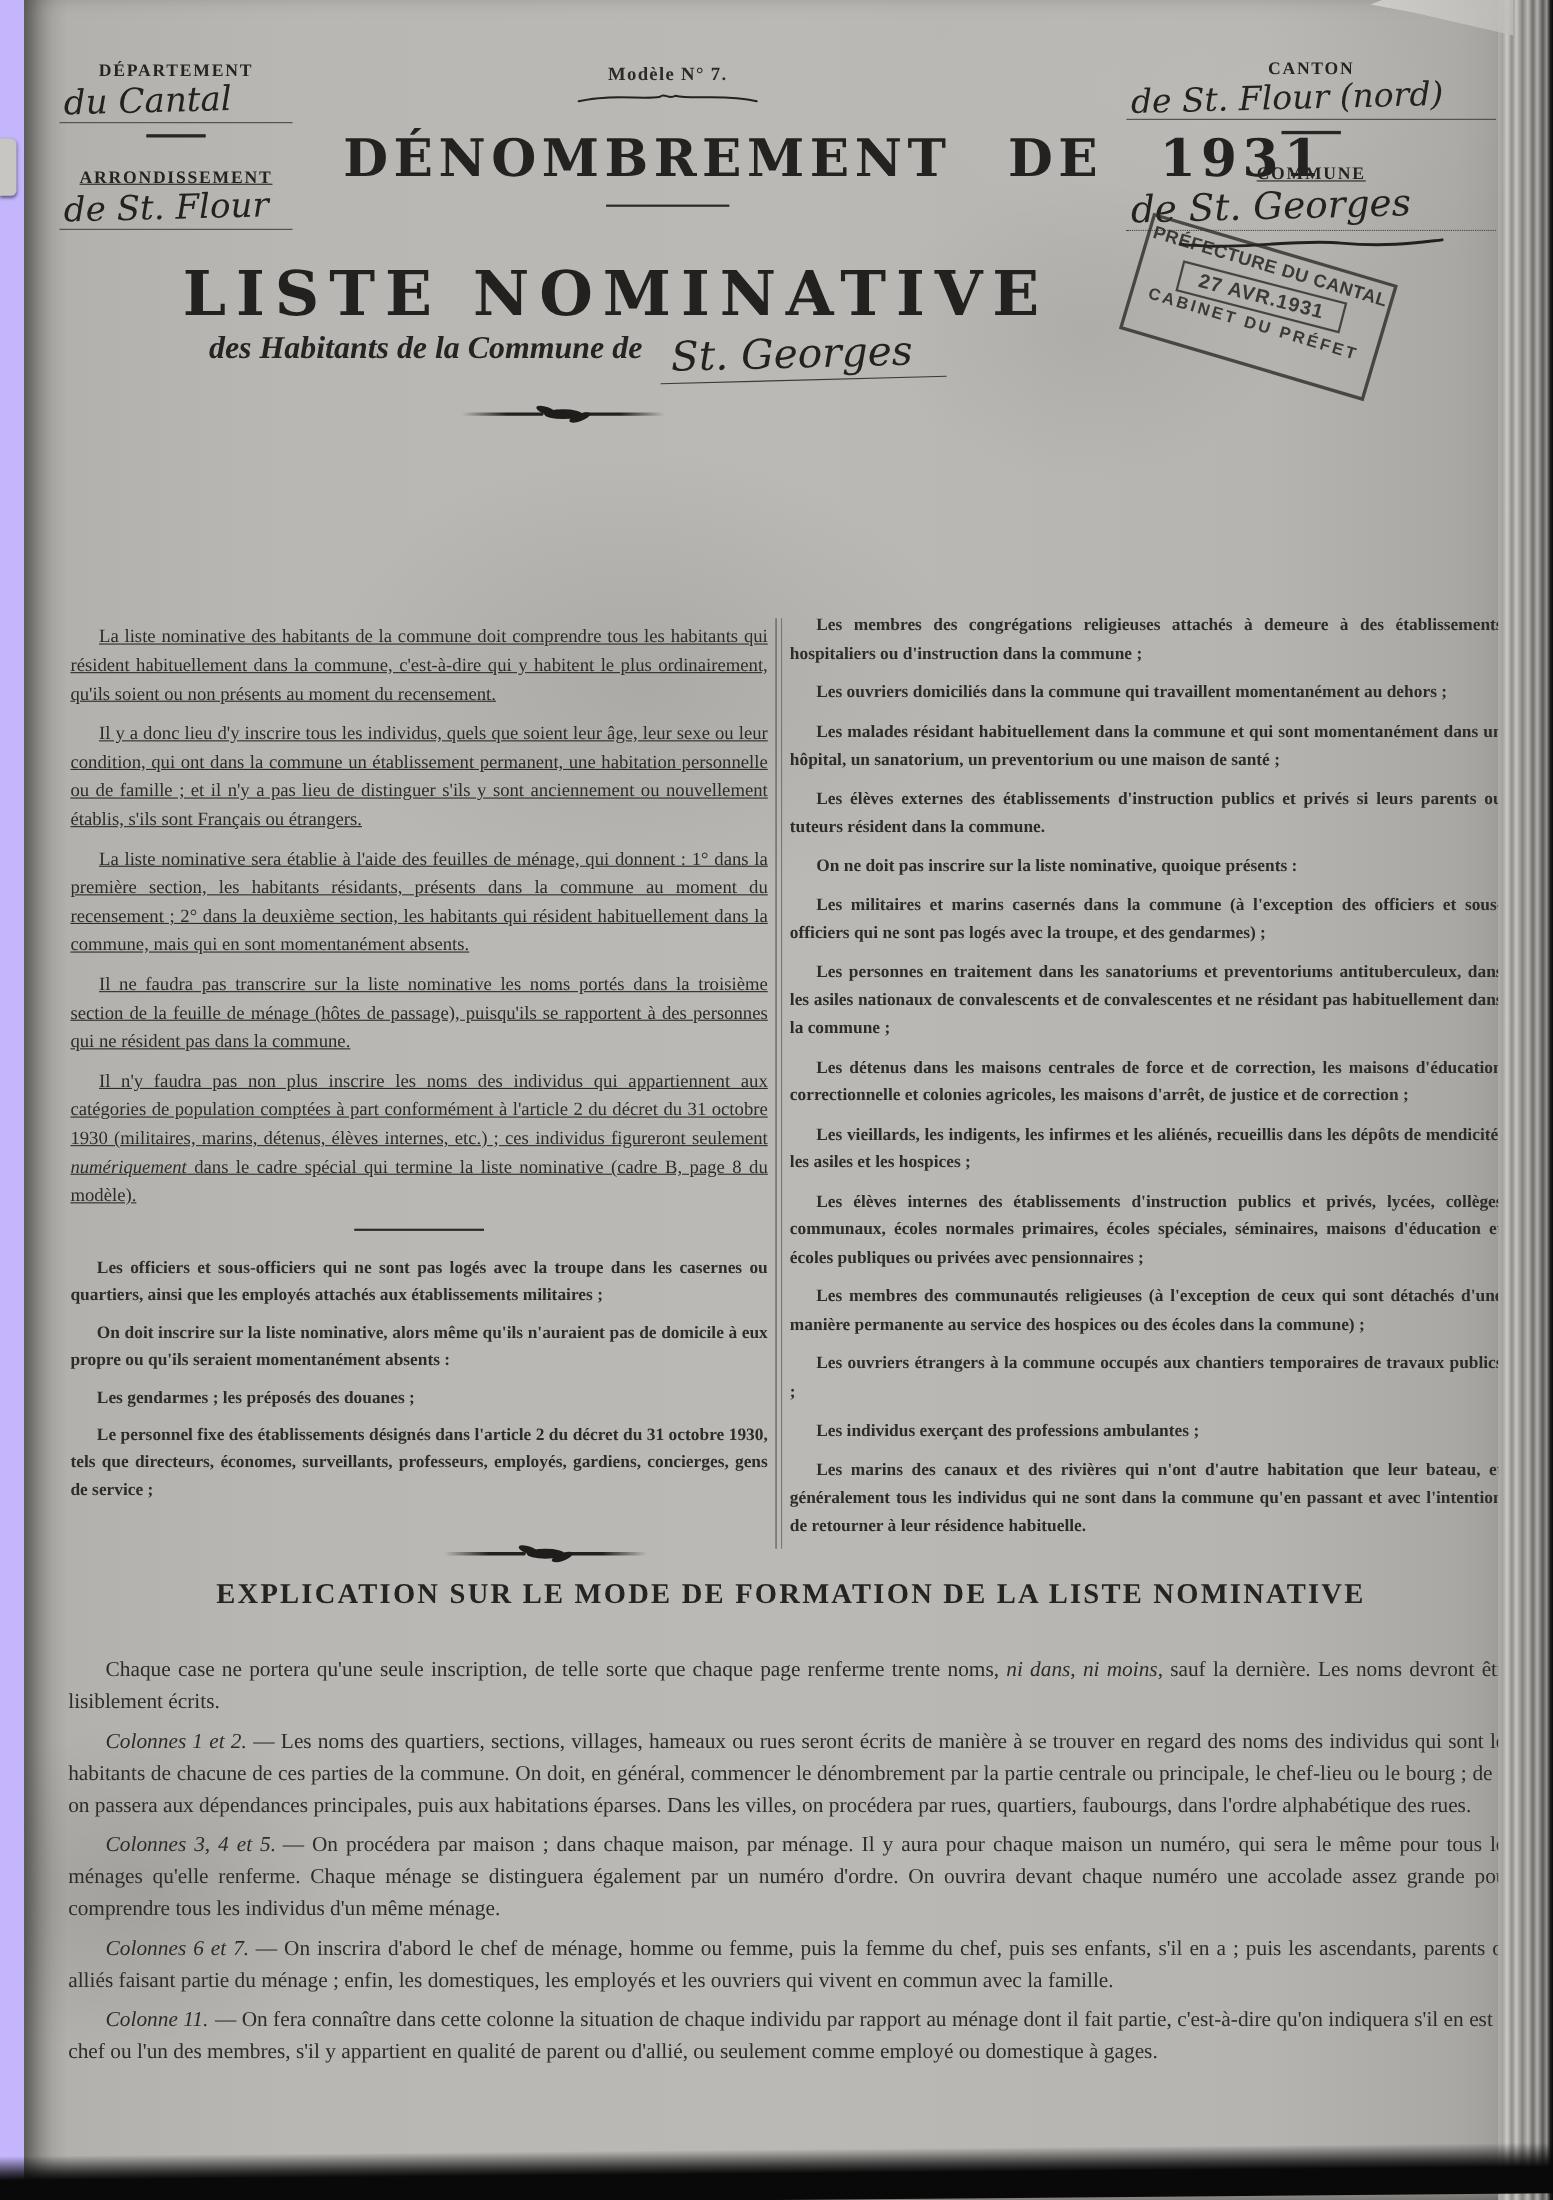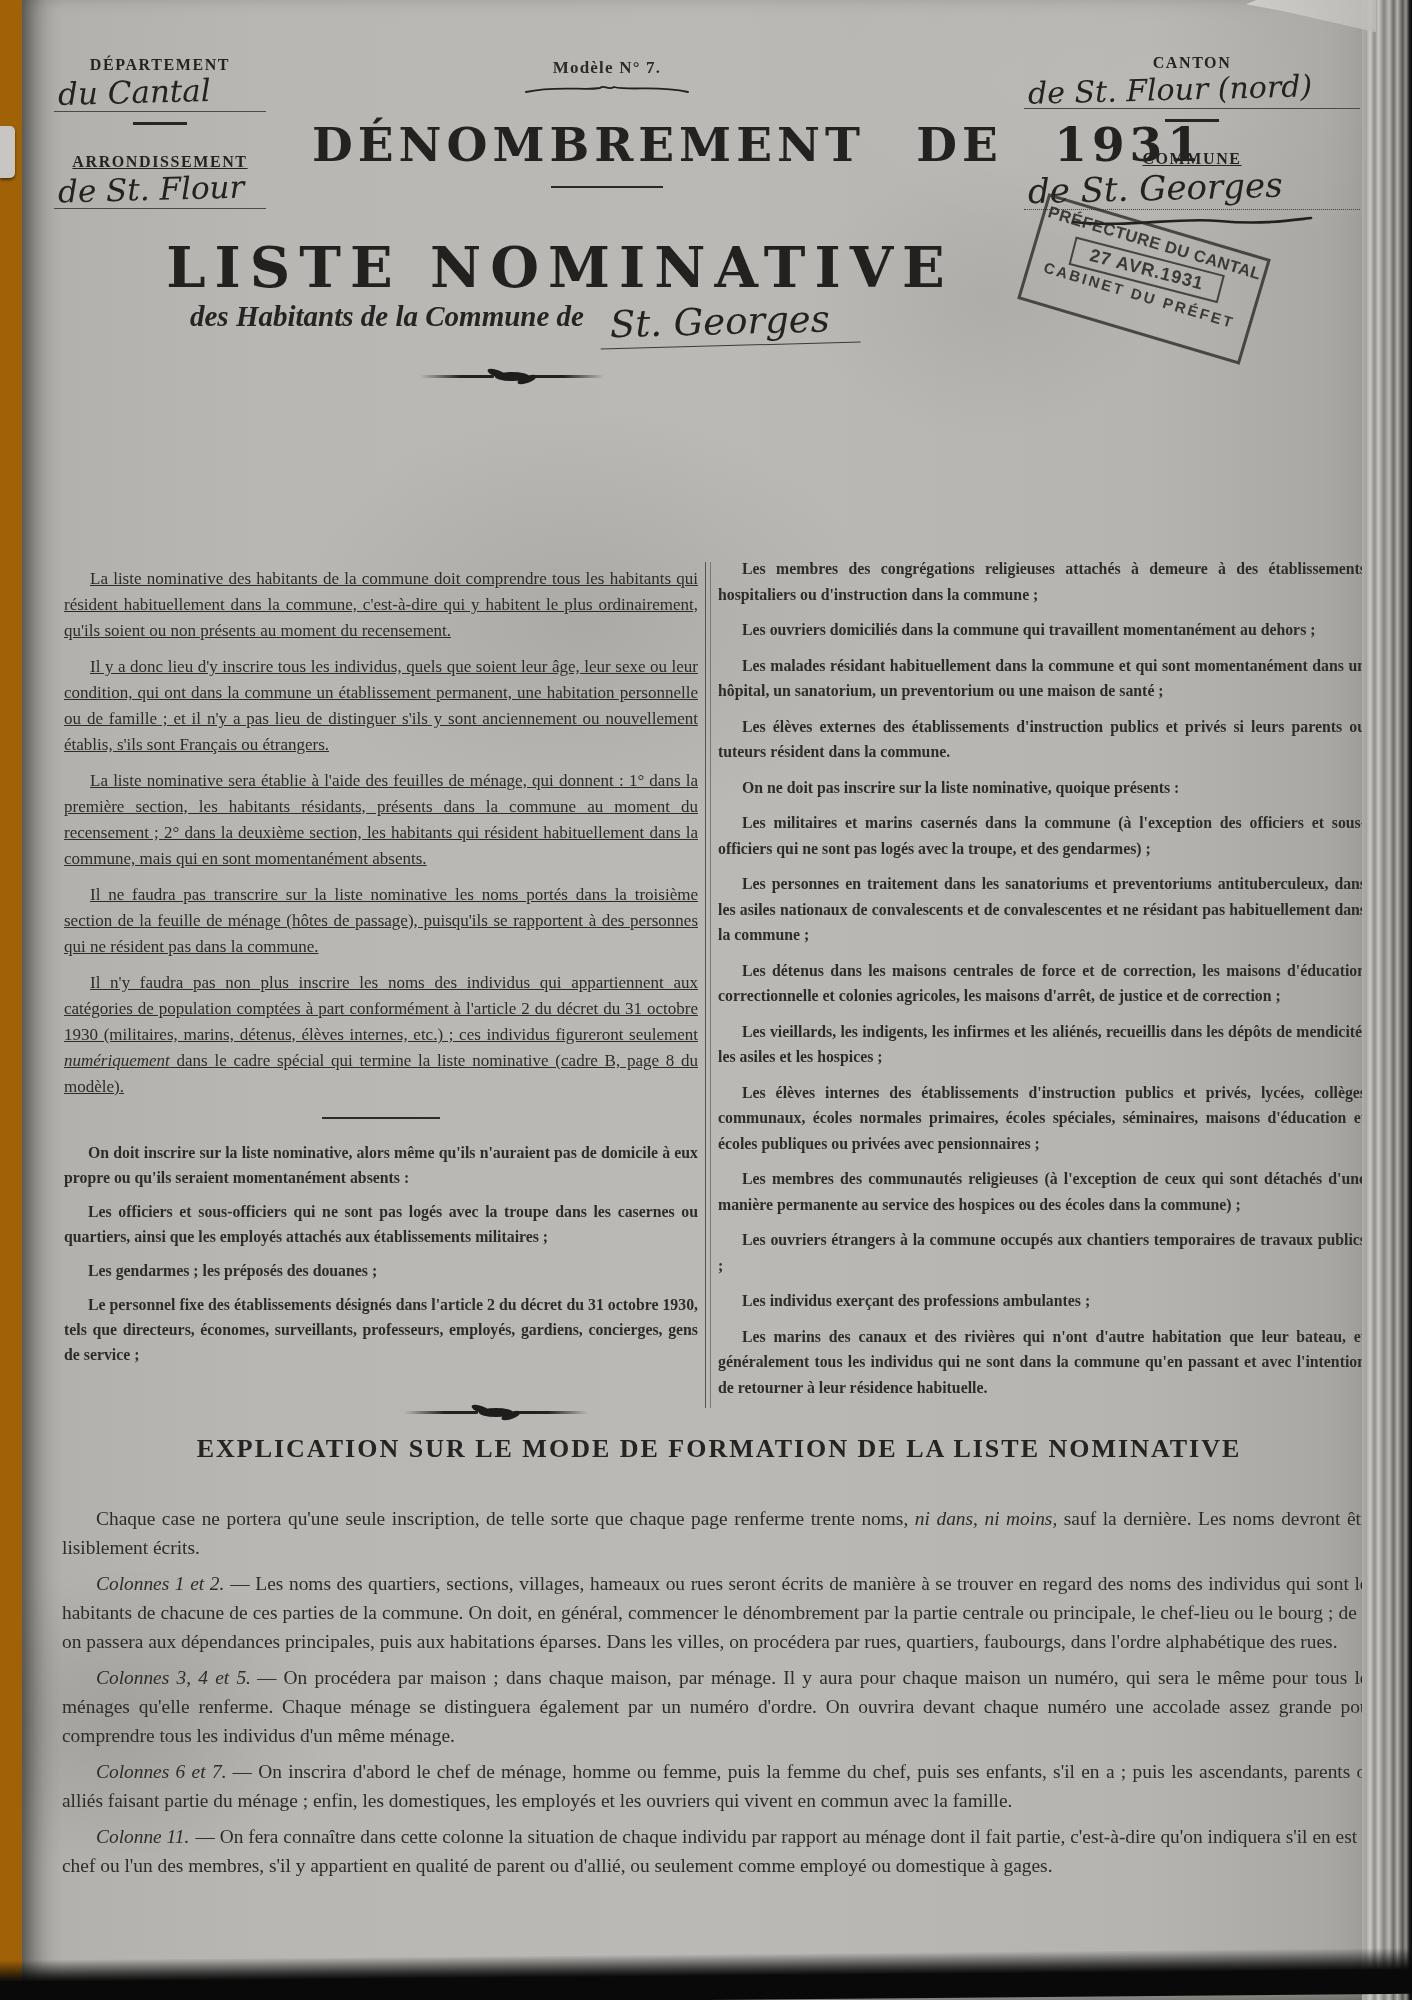--- a/index.html
+++ b/index.html
@@ -1,18 +1,18 @@
 <!DOCTYPE html>
 <html><head>
 <meta charset="utf-8">
 <style>
   html,body { margin:0; padding:0; background:#070707; }
   .scan {
     position:relative; width:1412px; height:2000px; overflow:hidden;
-    background:#a16207;
+    background:#c4b5fd;
     font-family:"Liberation Serif","DejaVu Serif",serif;
     color:#2d2b29;
   }
   
   .page {
     position:absolute; left:22px; top:0; width:1341px; height:2000px;
     background:
       radial-gradient(420px 300px at 42% 31%, rgba(40,40,40,0.10), rgba(0,0,0,0) 70%),
       radial-gradient(300px 220px at 8% 86%, rgba(0,0,0,0.10), rgba(0,0,0,0) 70%),
       radial-gradient(500px 260px at 85% 4%, rgba(255,255,255,0.07), rgba(0,0,0,0) 70%),
@@ -166,22 +166,22 @@
     </div>
 
     <div class="columns">
       <div class="lcol">
         <p class="body">La liste nominative des habitants de la commune doit comprendre tous les habitants qui résident habituellement dans la commune, c'est-à-dire qui y habitent le plus ordinairement, qu'ils soient ou non présents au moment du recensement.</p>
         <p class="body">Il y a donc lieu d'y inscrire tous les individus, quels que soient leur âge, leur sexe ou leur condition, qui ont dans la commune un établissement permanent, une habitation personnelle ou de famille ; et il n'y a pas lieu de distinguer s'ils y sont anciennement ou nouvellement établis, s'ils sont Français ou étrangers.</p>
         <p class="body">La liste nominative sera établie à l'aide des feuilles de ménage, qui donnent : 1° dans la première section, les habitants résidants, présents dans la commune au moment du recensement ; 2° dans la deuxième section, les habitants qui résident habituellement dans la commune, mais qui en sont momentanément absents.</p>
         <p class="body">Il ne faudra pas transcrire sur la liste nominative les noms portés dans la troisième section de la feuille de ménage (hôtes de passage), puisqu'ils se rapportent à des personnes qui ne résident pas dans la commune.</p>
         <p class="body"><span>Il n'y faudra pas non plus inscrire les noms des individus qui appartiennent aux catégories de population comptées à part conformément à l'article 2 du décret du 31 octobre 1930 (militaires, marins, détenus, élèves internes, etc.) ; ces individus figureront seulement </span><i>numériquement</i><span> dans le cadre spécial qui termine la liste nominative (cadre B, page 8 du modèle).</span></p>
         <div class="small-rule"></div>
+        <p class="bold-sm">Les officiers et sous-officiers qui ne sont pas logés avec la troupe dans les casernes ou quartiers, ainsi que les employés attachés aux établissements militaires ;</p>
         <p class="bold-sm">On doit inscrire sur la liste nominative, alors même qu'ils n'auraient pas de domicile à eux propre ou qu'ils seraient momentanément absents :</p>
-        <p class="bold-sm">Les officiers et sous-officiers qui ne sont pas logés avec la troupe dans les casernes ou quartiers, ainsi que les employés attachés aux établissements militaires ;</p>
         <p class="bold-sm">Les gendarmes ; les préposés des douanes ;</p>
         <p class="bold-sm">Le personnel fixe des établissements désignés dans l'article 2 du décret du 31 octobre 1930, tels que directeurs, économes, surveillants, professeurs, employés, gardiens, concierges, gens de service ;</p>
       </div>
       <div class="col-divider"></div>
       <div class="rcol">
         <p class="bold-sm">Les membres des congrégations religieuses attachés à demeure à des établissements hospitaliers ou d'instruction dans la commune ;</p>
         <p class="bold-sm">Les ouvriers domiciliés dans la commune qui travaillent momentanément au dehors ;</p>
         <p class="bold-sm">Les malades résidant habituellement dans la commune et qui sont momentanément dans un hôpital, un sanatorium, un preventorium ou une maison de santé ;</p>
         <p class="bold-sm">Les élèves externes des établissements d'instruction publics et privés si leurs parents ou tuteurs résident dans la commune.</p>
         <p class="bold-sm rcol-heading">On ne doit pas inscrire sur la liste nominative, quoique présents :</p>

